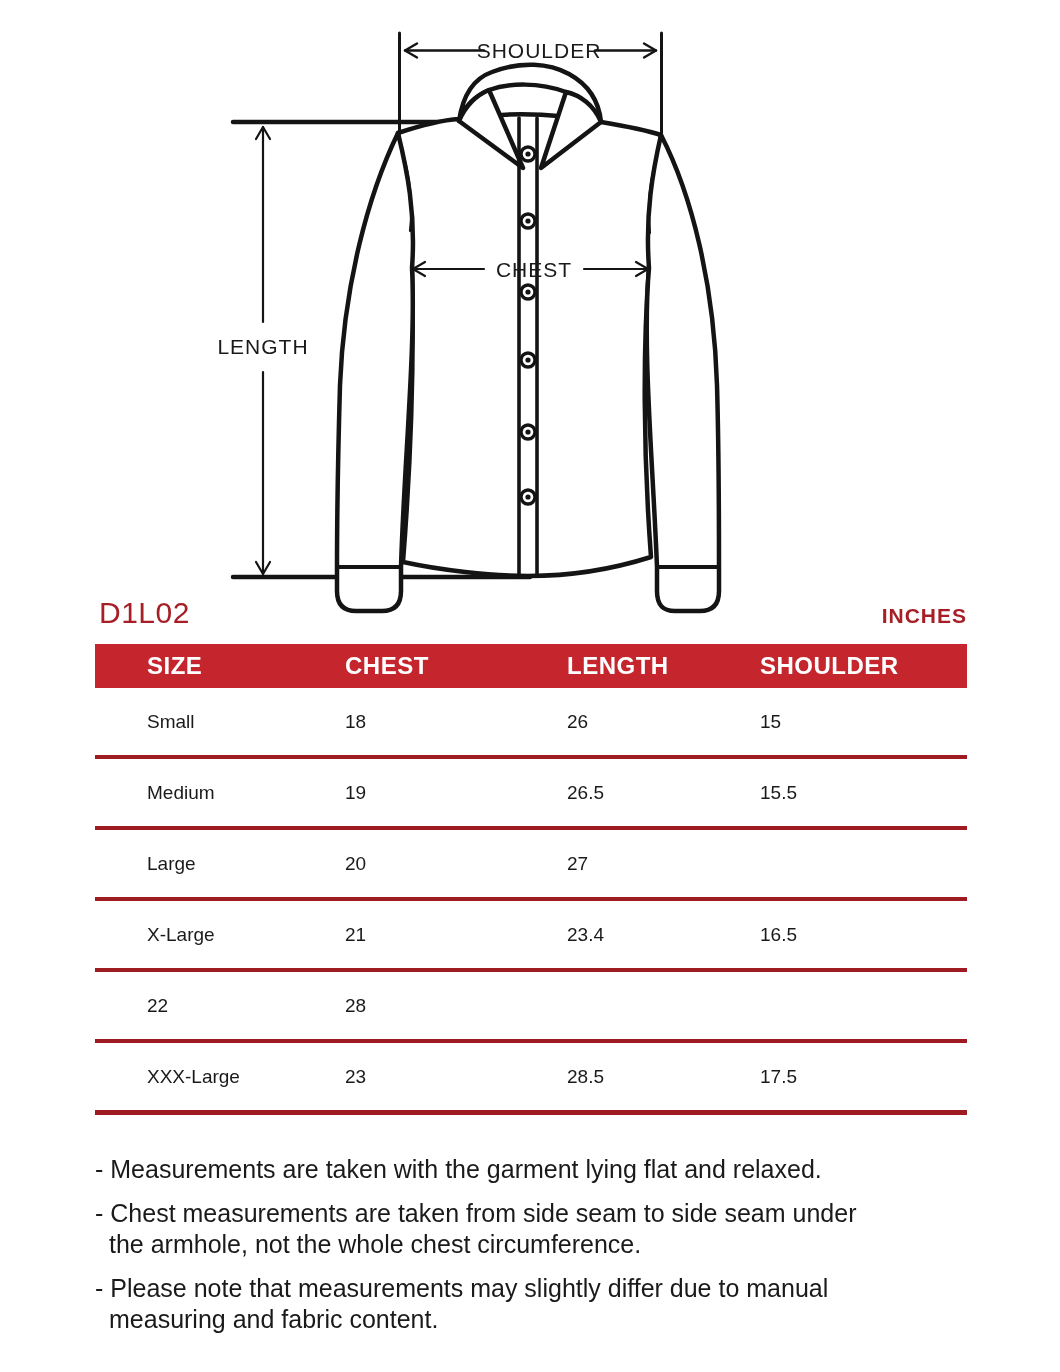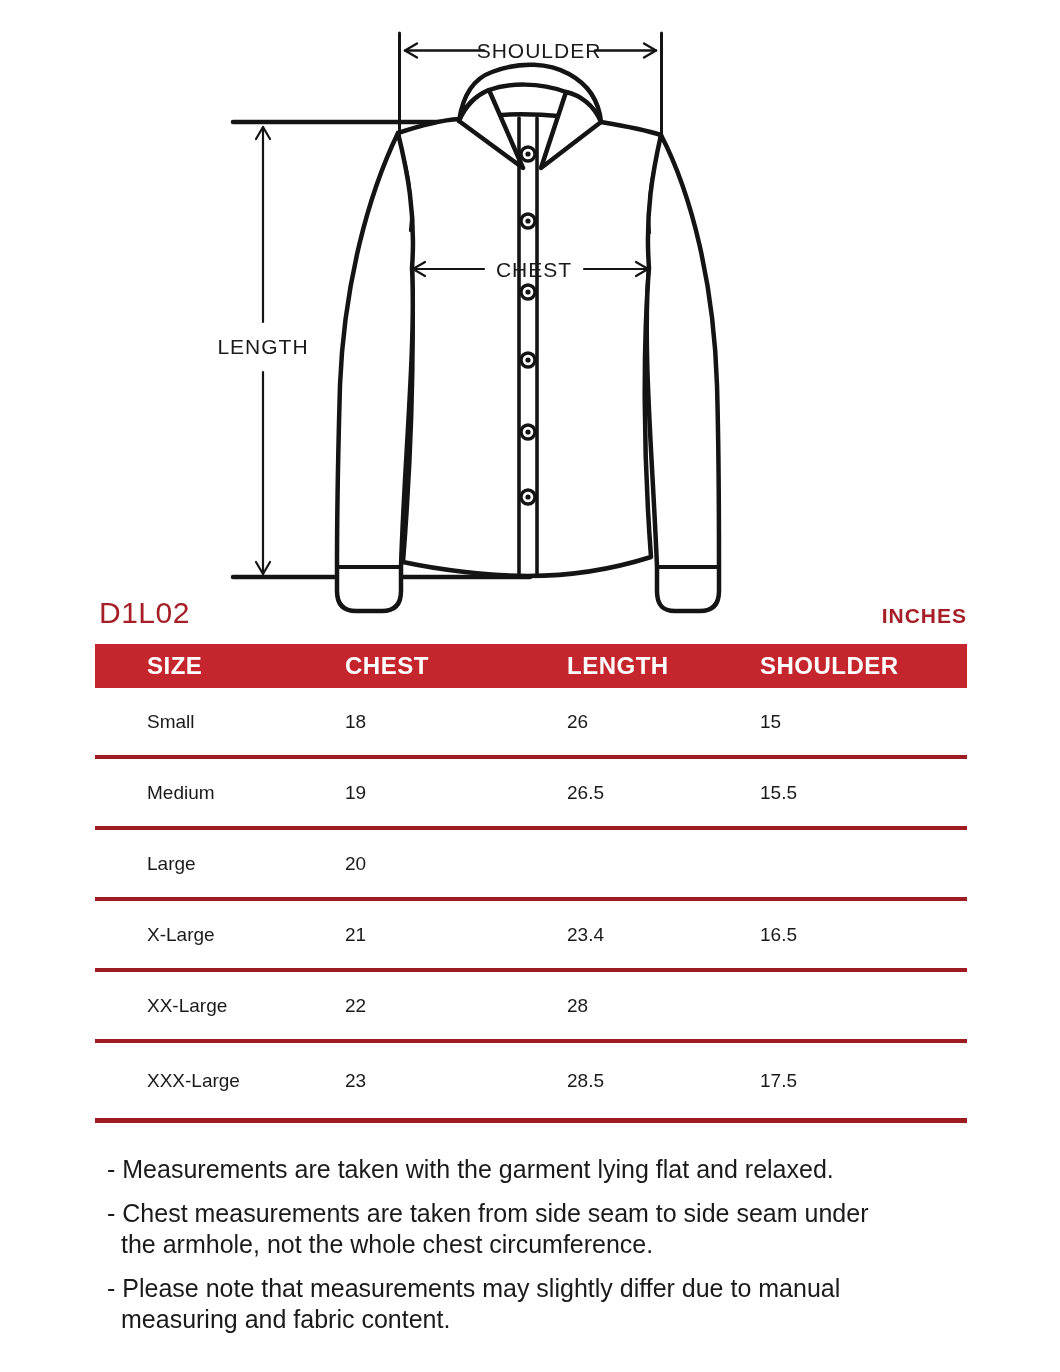--- a/index.html
+++ b/index.html
@@ -36,23 +36,23 @@
   .thead .cell{
     color:#fff;font-weight:bold;font-size:24px;
     padding-left:52px;letter-spacing:0.5px;
   }
   .trow{
     display:grid;grid-template-columns:198px 222px 193px 259px;
     height:71px;align-items:center;
     border-bottom:4px solid var(--red-line);
     font-size:19px;
   }
-  .trow:last-child{border-bottom-width:5px;height:80px;}
+  .trow:last-child{border-bottom-width:5px;height:72px;}
   .trow .cell{padding-left:52px;}
-  .notes{position:absolute;left:95px;top:1154px;width:890px;font-size:25px;margin-left:12px;}
+  .notes{position:absolute;left:95px;top:1154px;width:890px;font-size:25px;}
   .note{margin-bottom:13px;}
   .note .line{line-height:31px;}
   .note .line + .line{padding-left:14px;}
 </style>
 </head>
 <body>
 
 <div>
 
   <svg id="diagram" viewBox="0 0 1060 648" stroke-linecap="round" stroke-linejoin="round">
@@ -161,29 +161,29 @@
     </div>
     <div class="trow">
       <div class="cell">Medium</div>
       <div class="cell">19</div>
       <div class="cell">26.5</div>
       <div class="cell">15.5</div>
     </div>
     <div class="trow">
       <div class="cell">Large</div>
       <div class="cell">20</div>
+      <div class="cell">27</div>
     </div>
     <div class="trow">
       <div class="cell">X-Large</div>
       <div class="cell">21</div>
       <div class="cell">23.4</div>
       <div class="cell">16.5</div>
     </div>
     <div class="trow">
-      <div class="cell">XX-Large</div>
       <div class="cell">22</div>
       <div class="cell">28</div>
     </div>
     <div class="trow">
       <div class="cell">XXX-Large</div>
       <div class="cell">23</div>
       <div class="cell">28.5</div>
       <div class="cell">17.5</div>
     </div>
   </div>

